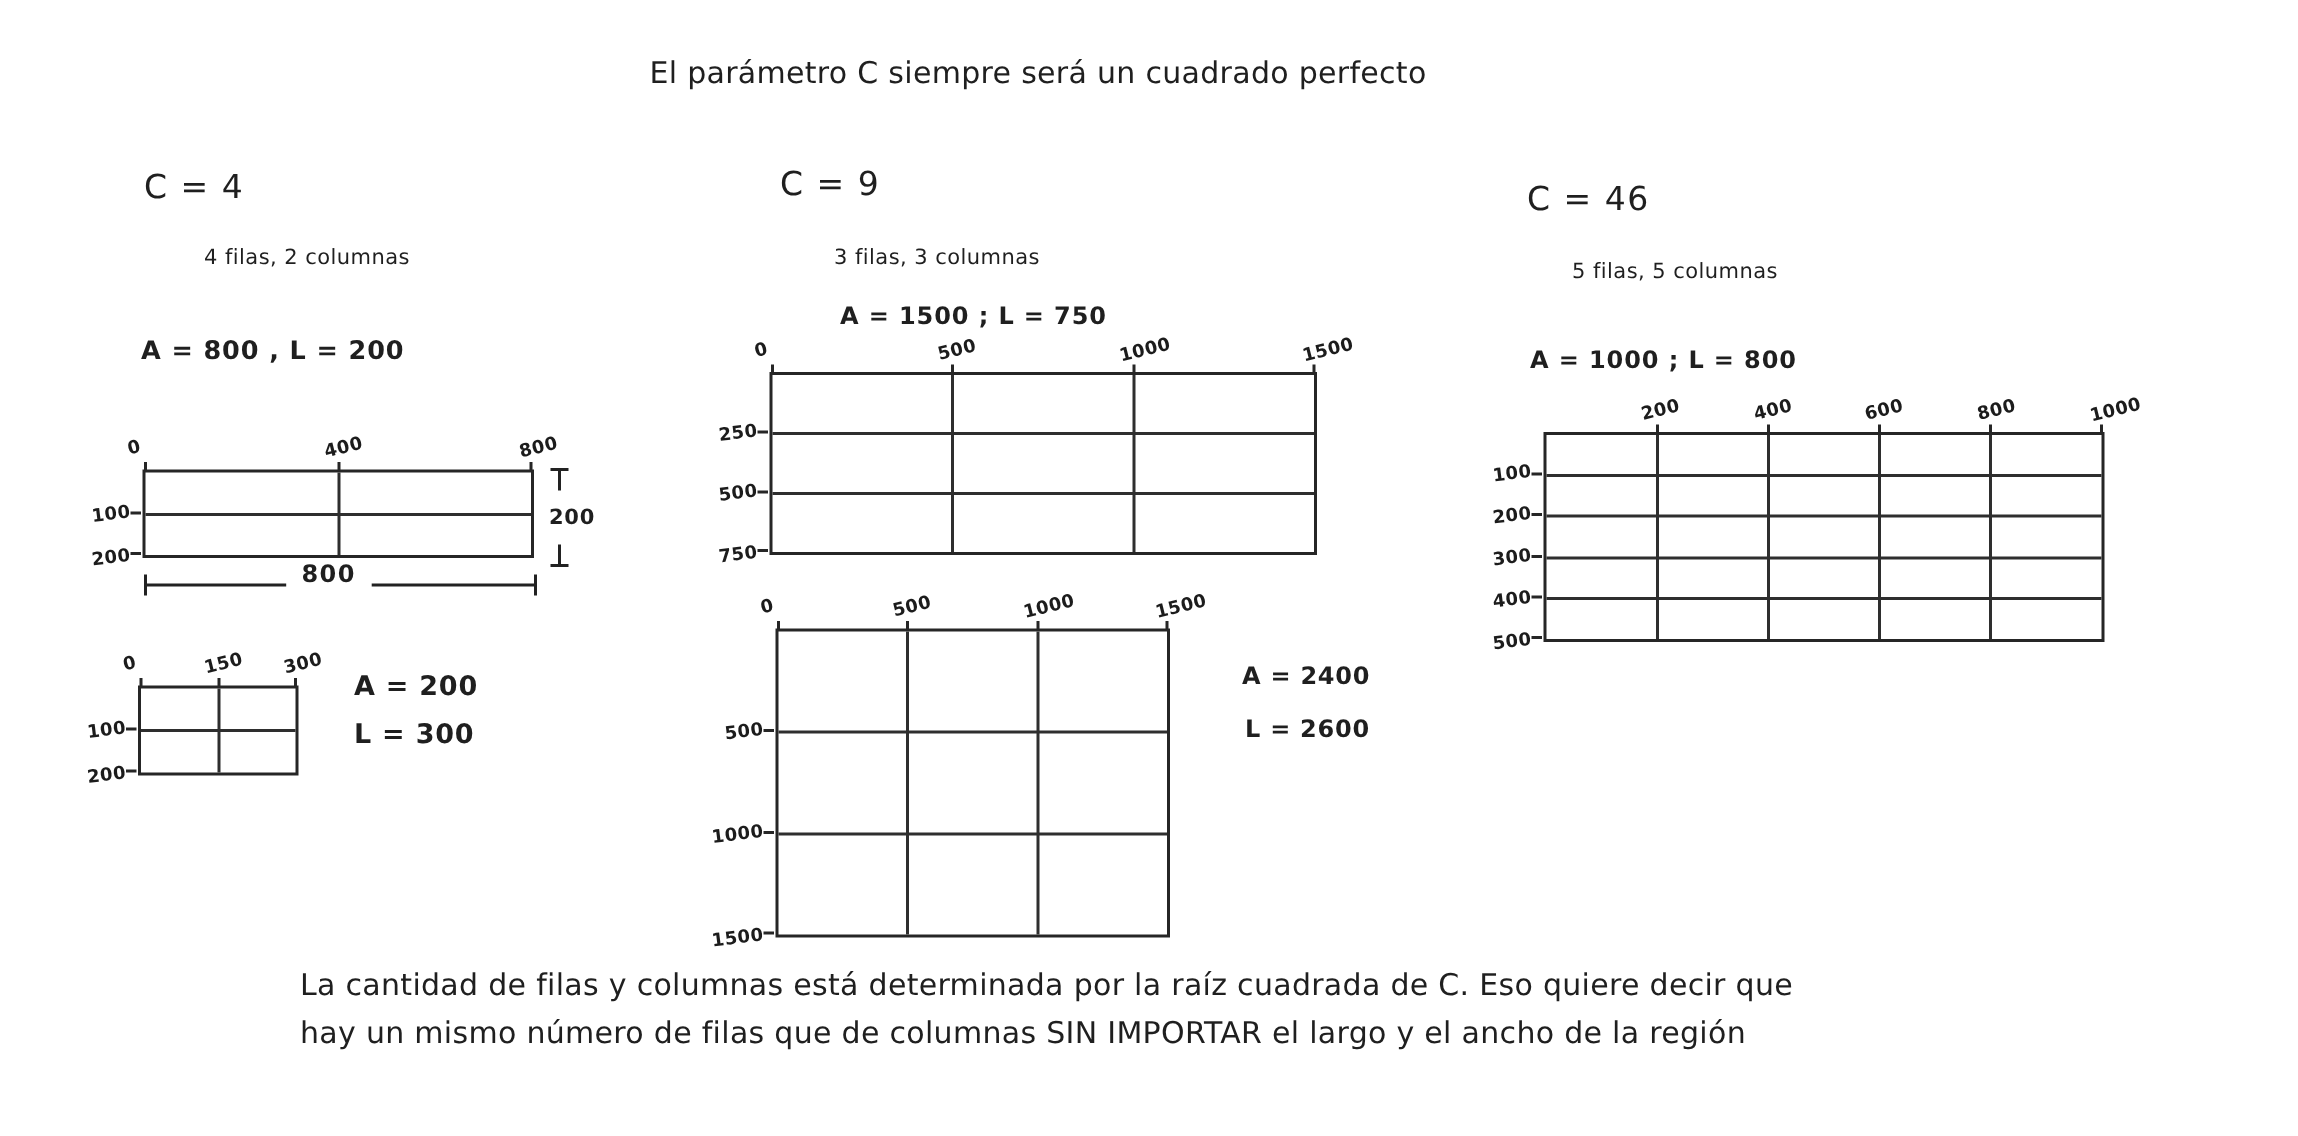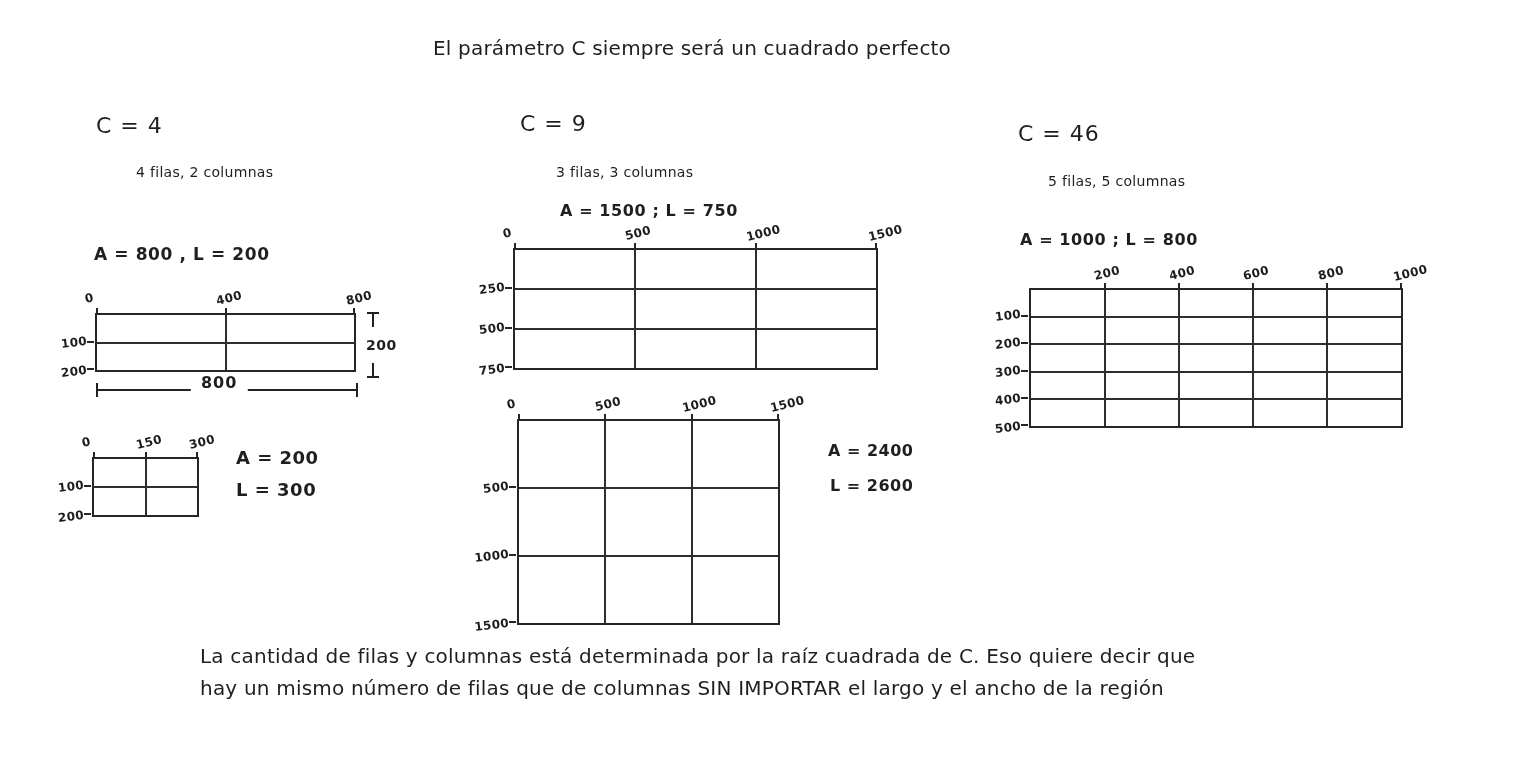--- a/index.html
+++ b/index.html
@@ -36,21 +36,21 @@
   .bstem{position:absolute;left:6px;width:2px;height:13px;background:#222;}
   .blabv{position:absolute;top:50%;left:0;transform:translateY(-50%);font-weight:700;font-size:14px;white-space:nowrap;letter-spacing:.5px;}
 </style>
 </head>
 <body>
 
 <div class="abs title" style="left:0;top:36px;width:1384px;text-align:center;">El parámetro C siempre será un cuadrado perfecto</div>
 
 <div class="abs heading" style="left:96px;top:113px;">C = 4</div>
 <div class="abs sub" style="left:136px;top:164px;">4 filas, 2 columnas</div>
-<div class="abs params" style="left:94px;top:244px;">A = 800 ,   L = 200</div>
+<div class="abs params" style="left:94px;top:224px;">A = 800 ,   L = 200</div>
 
 <div class="abs heading" style="left:520px;top:111px;">C = 9</div>
 <div class="abs sub" style="left:556px;top:164px;">3 filas, 3 columnas</div>
 <div class="abs params" style="left:560px;top:201px;font-size:16px;">A = 1500 ;   L = 750</div>
 
 <div class="abs heading" style="left:1018px;top:121px;">C = 46</div>
 <div class="abs sub" style="left:1048px;top:173px;">5 filas, 5 columnas</div>
 <div class="abs params" style="left:1020px;top:230px;font-size:16px;">A = 1000  ;   L = 800</div>
 
 <div id="grids">

